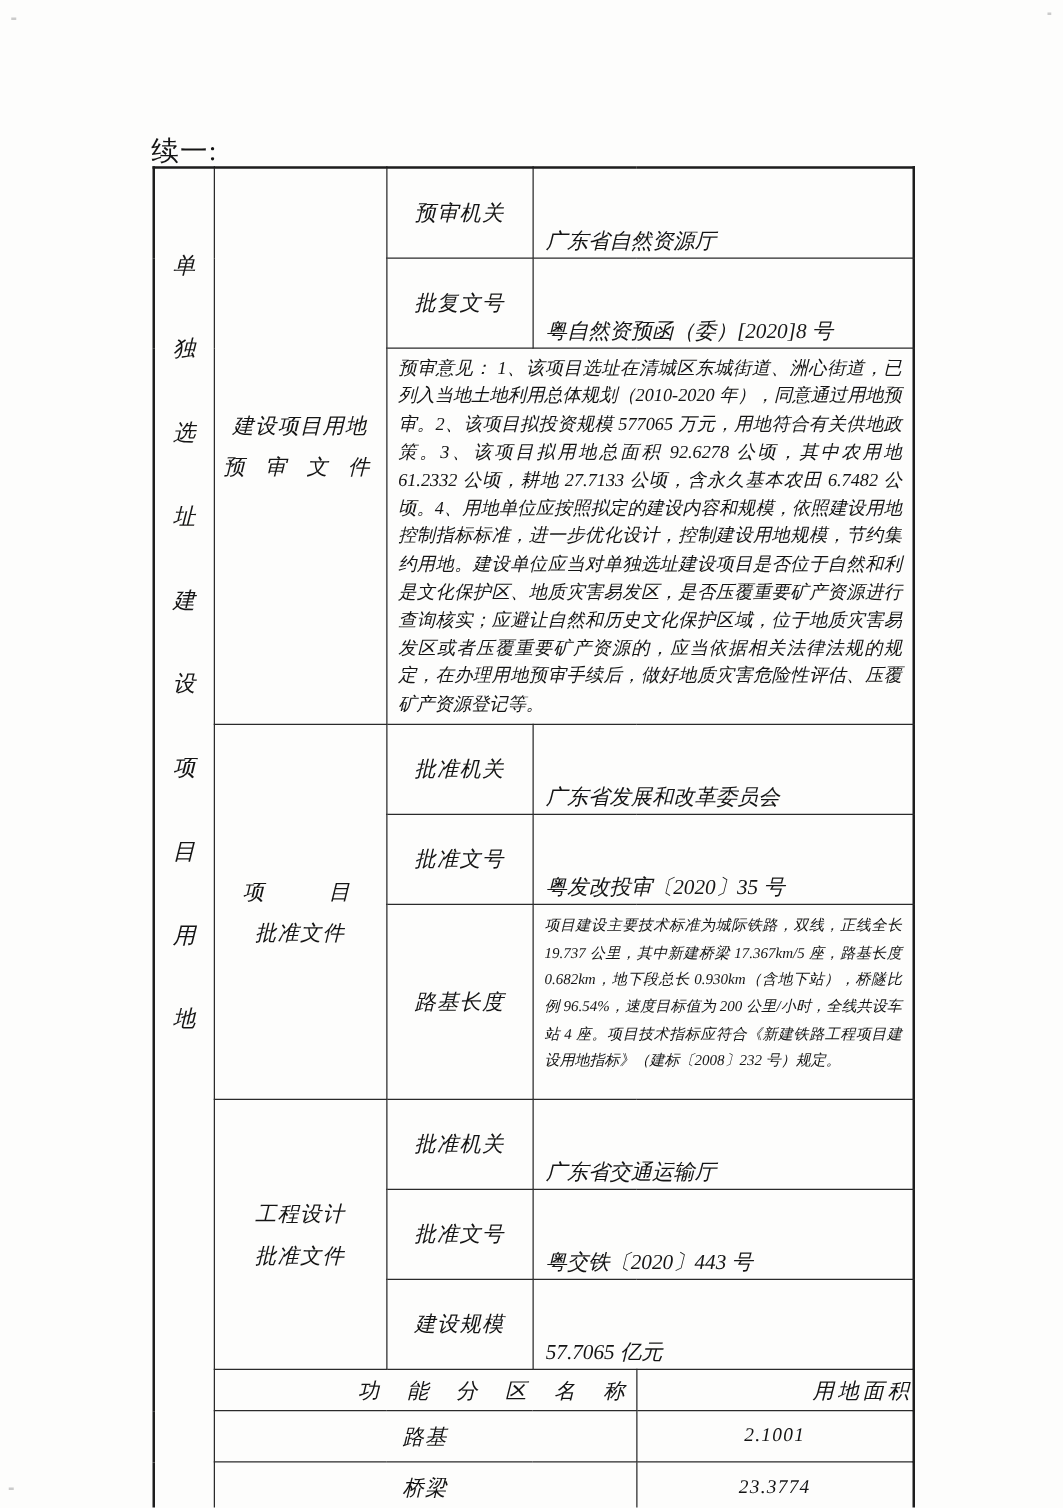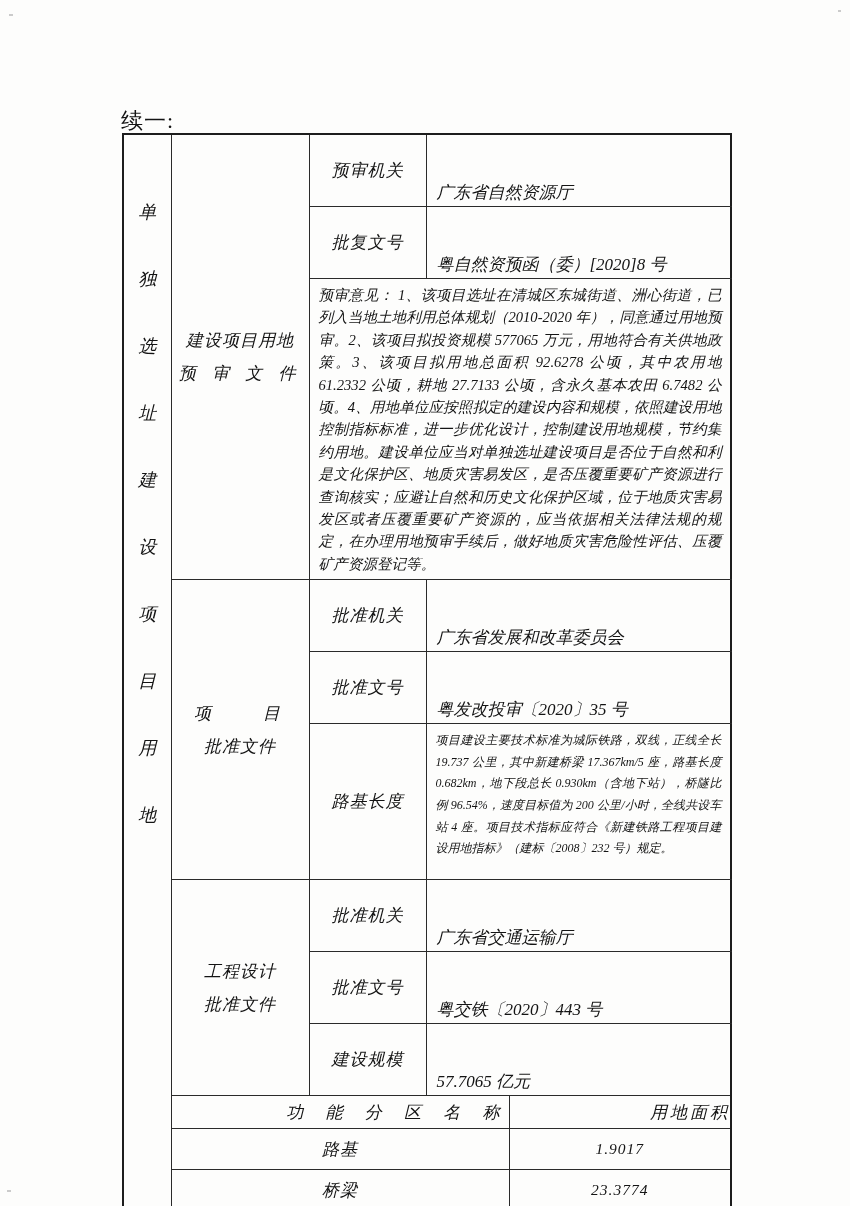--- a/index.html
+++ b/index.html
@@ -167,21 +167,21 @@
       <td class="zhead" colspan="3">
         <span class="sp">功 能 分 区 名 称</span>
       </td>
       <td class="zhead" colspan="2">
         <span class="sp2">用地面积</span>
       </td>
     </tr>
 
     <tr style="height:41px">
       <td class="zname" colspan="3">路基</td>
-      <td class="zval" colspan="2">1.9017</td>
+      <td class="zval" colspan="2">2.1001</td>
     </tr>
     <tr style="height:41px">
       <td class="zname" colspan="3">桥梁</td>
       <td class="zval" colspan="2">23.3774</td>
     </tr>
     <tr style="height:41px">
       <td class="zname" colspan="3">隧道</td>
       <td class="zval" colspan="2">0.7758</td>
     </tr>
     <tr style="height:41px">

